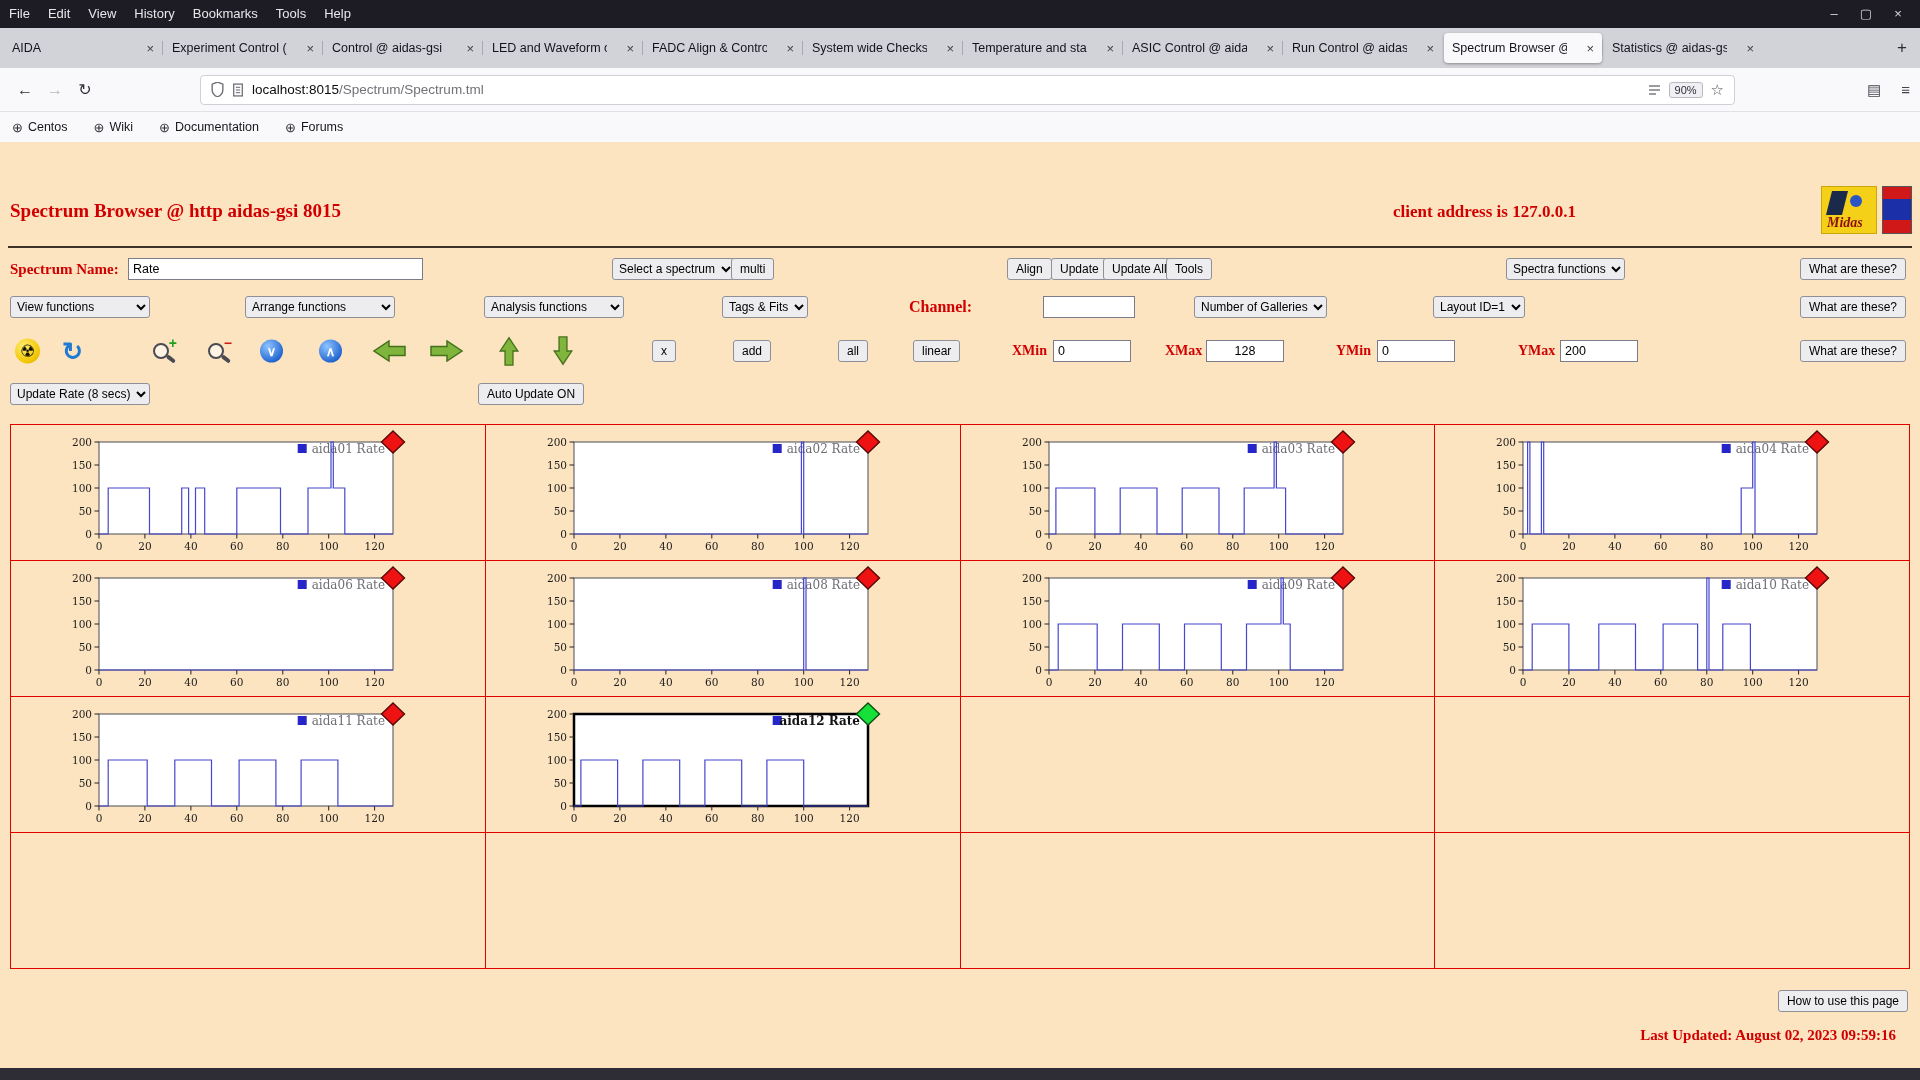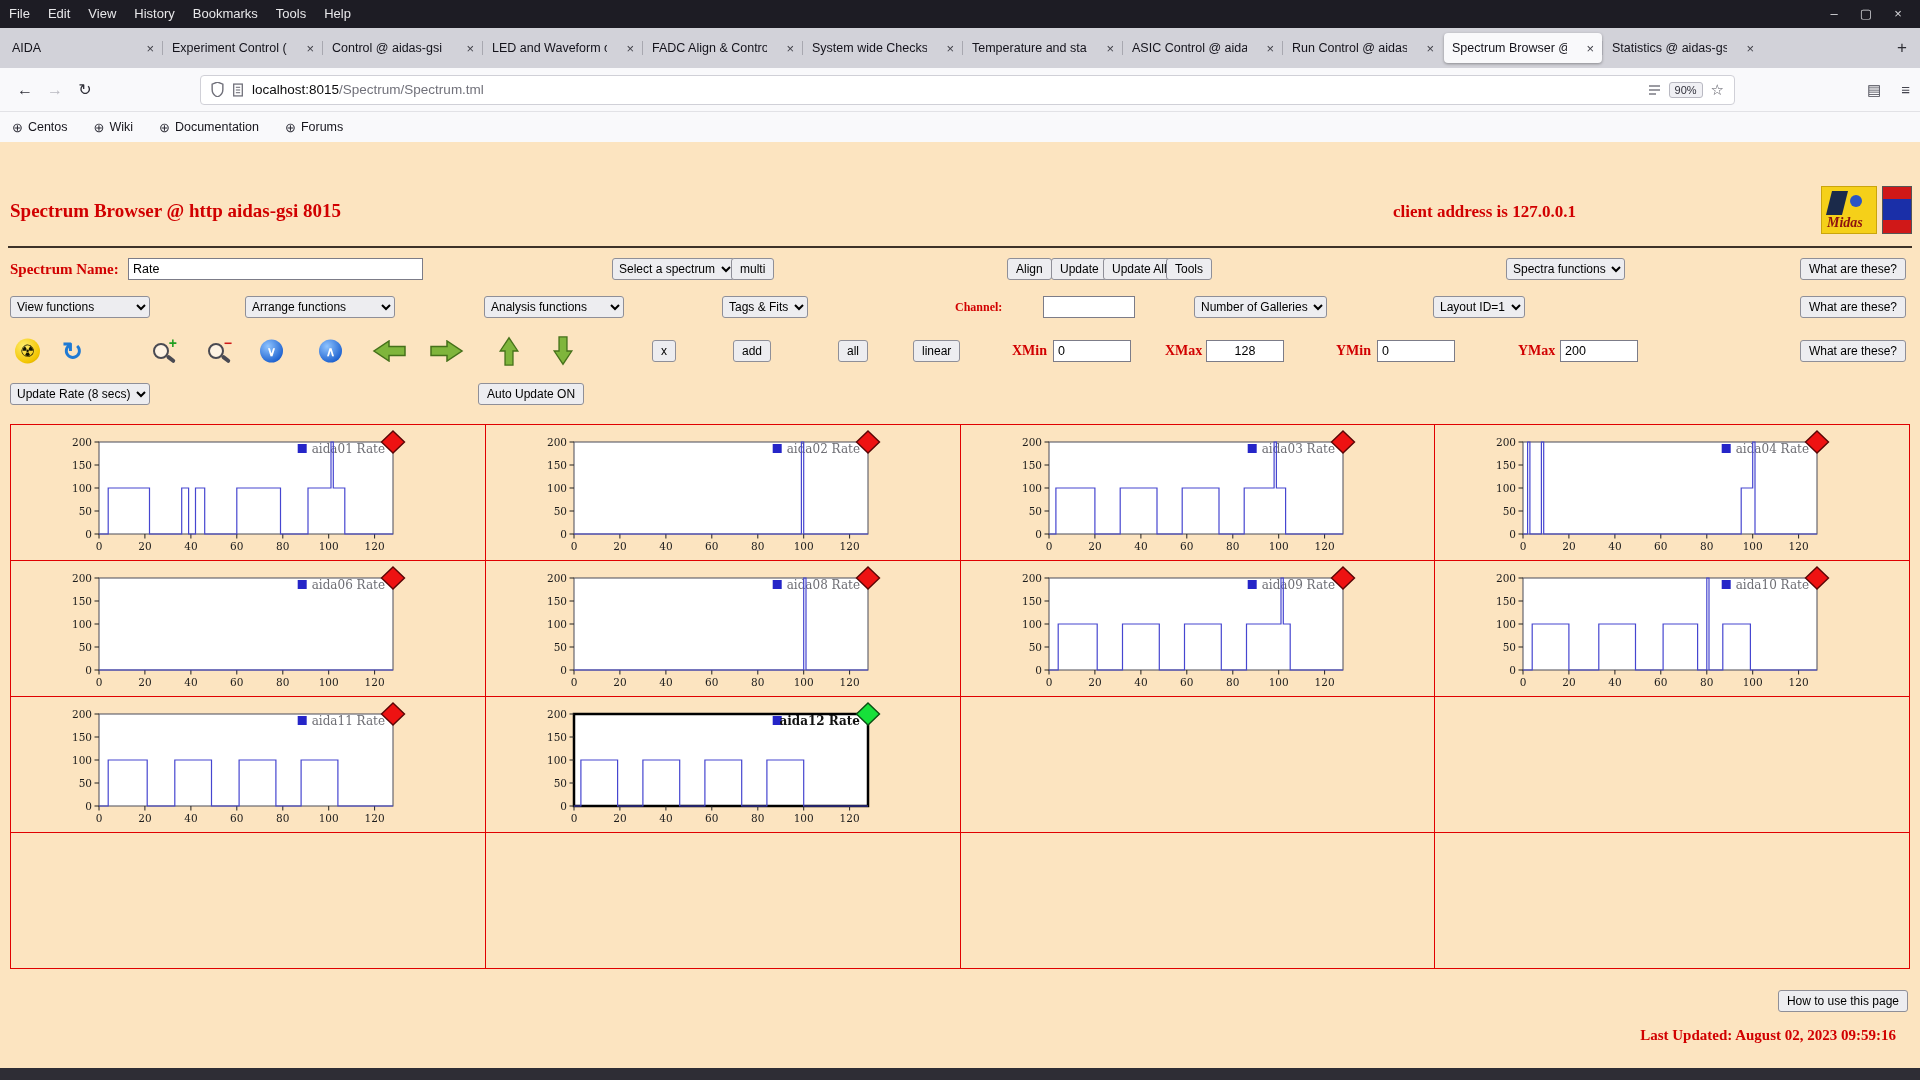--- a/index.html
+++ b/index.html
@@ -76,21 +76,21 @@
   .btn-updateall{left:1103px;}
   .btn-zero{left:1166px;}
   .sel-spectra-fn{left:1506px;}
   .what-btn{right:14px;}
 
   #row-controls{height:38px;}
   .sel-view{left:10px;min-width:140px;}
   .sel-arrange{left:245px;min-width:150px;}
   .sel-analysis{left:484px;min-width:140px;}
   .sel-tags{left:722px;}
-  .channel-label{left:955px;font-size:12px;}
+  .channel-label{left:909px;font-size:16px;}
   .channel-input{left:1043px;width:92px;}
   .sel-galleries{left:1194px;}
   .sel-layout{left:1433px;}
 
   #row-icons{height:50px;}
   .ic-rad{left:15px;}
   .ic-refresh{left:62px;}
   .ic-zoomin{left:151px;}
   .ic-zoomout{left:206px;}
   .ic-blue1{left:260px;}

